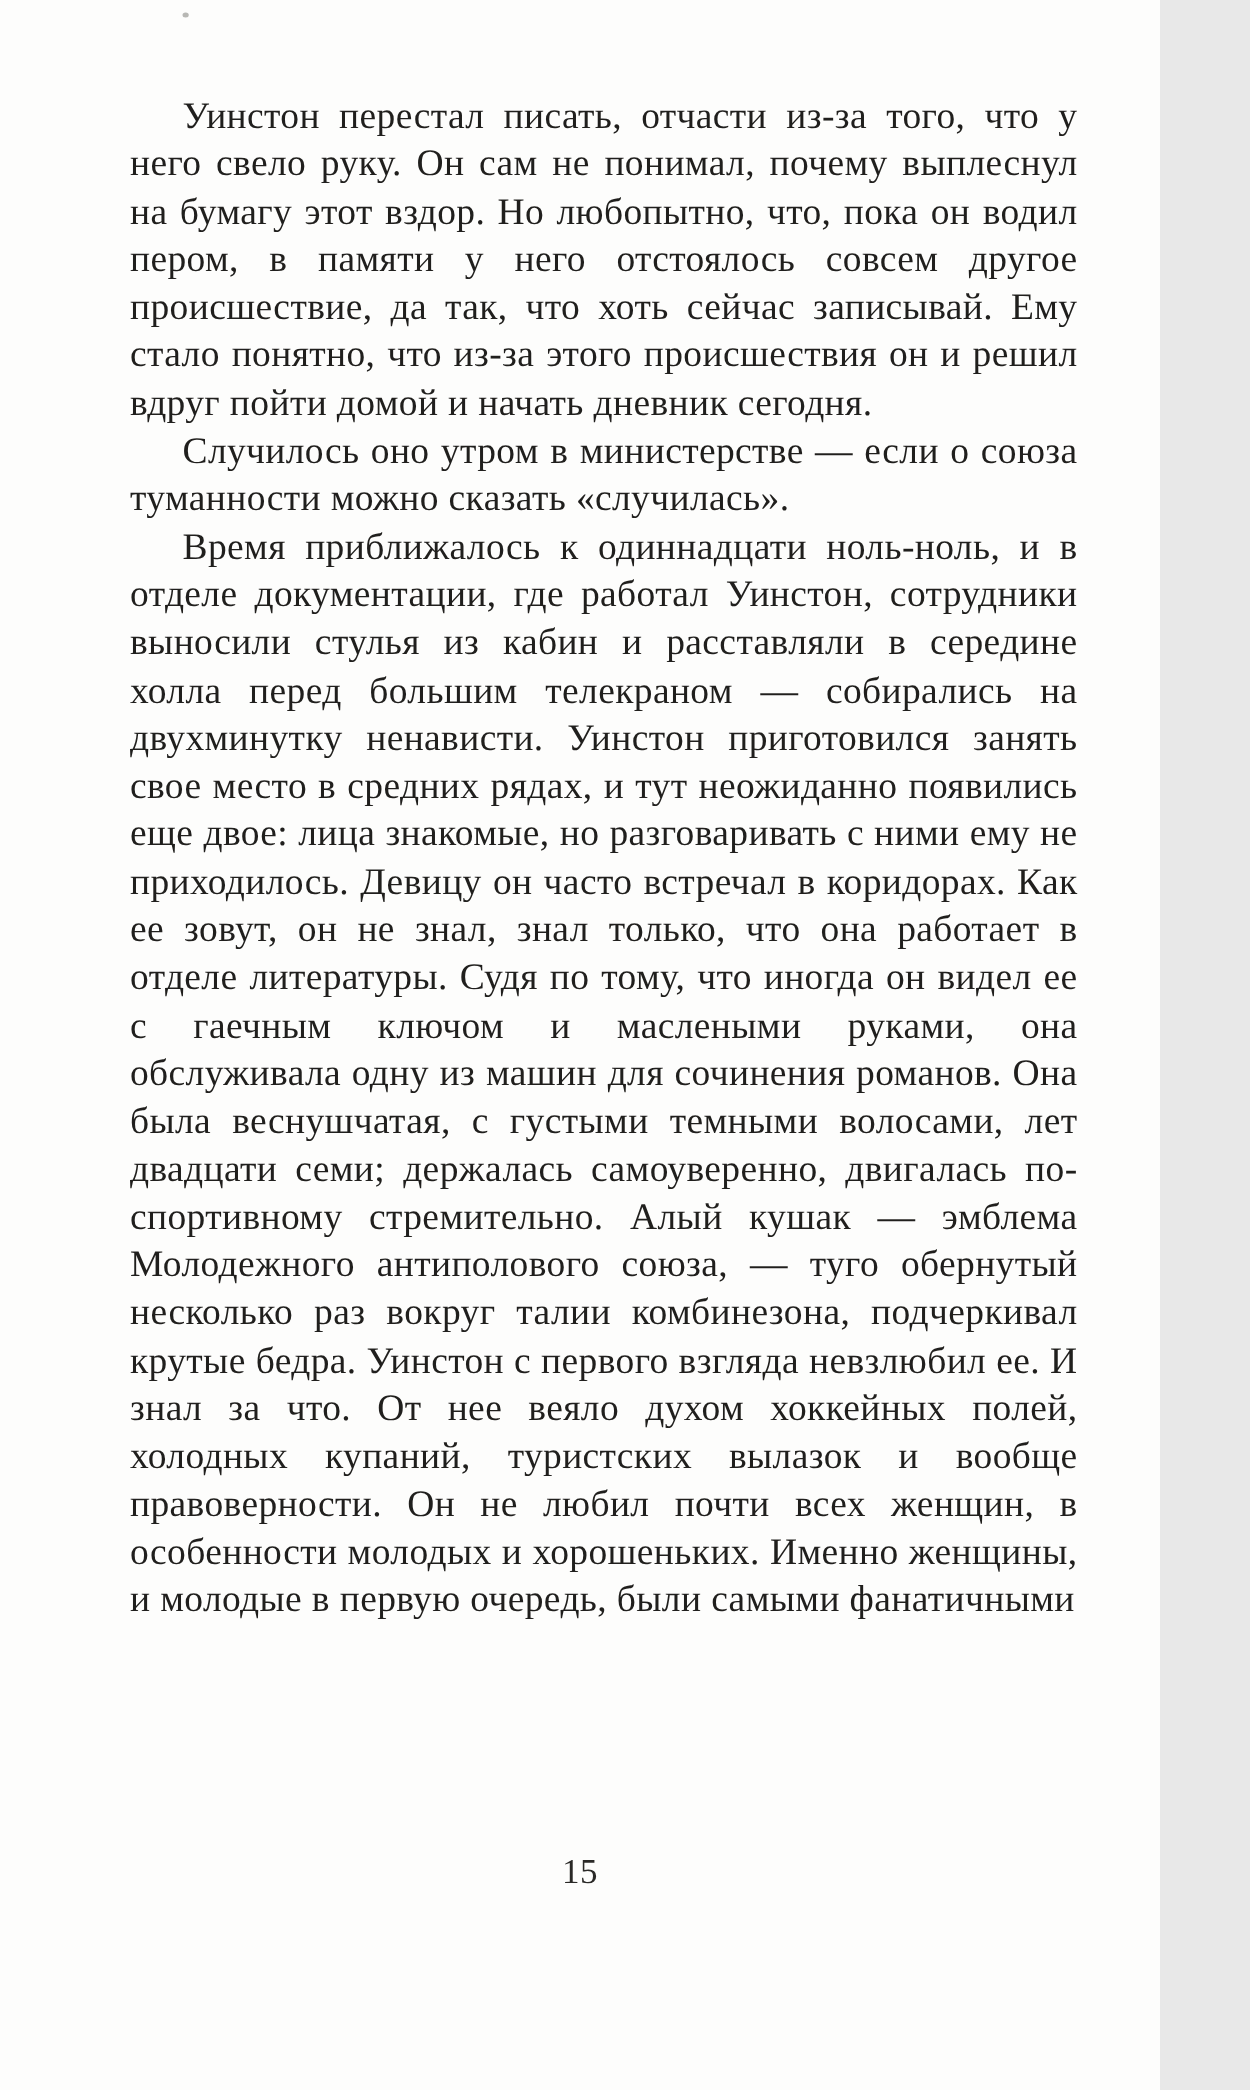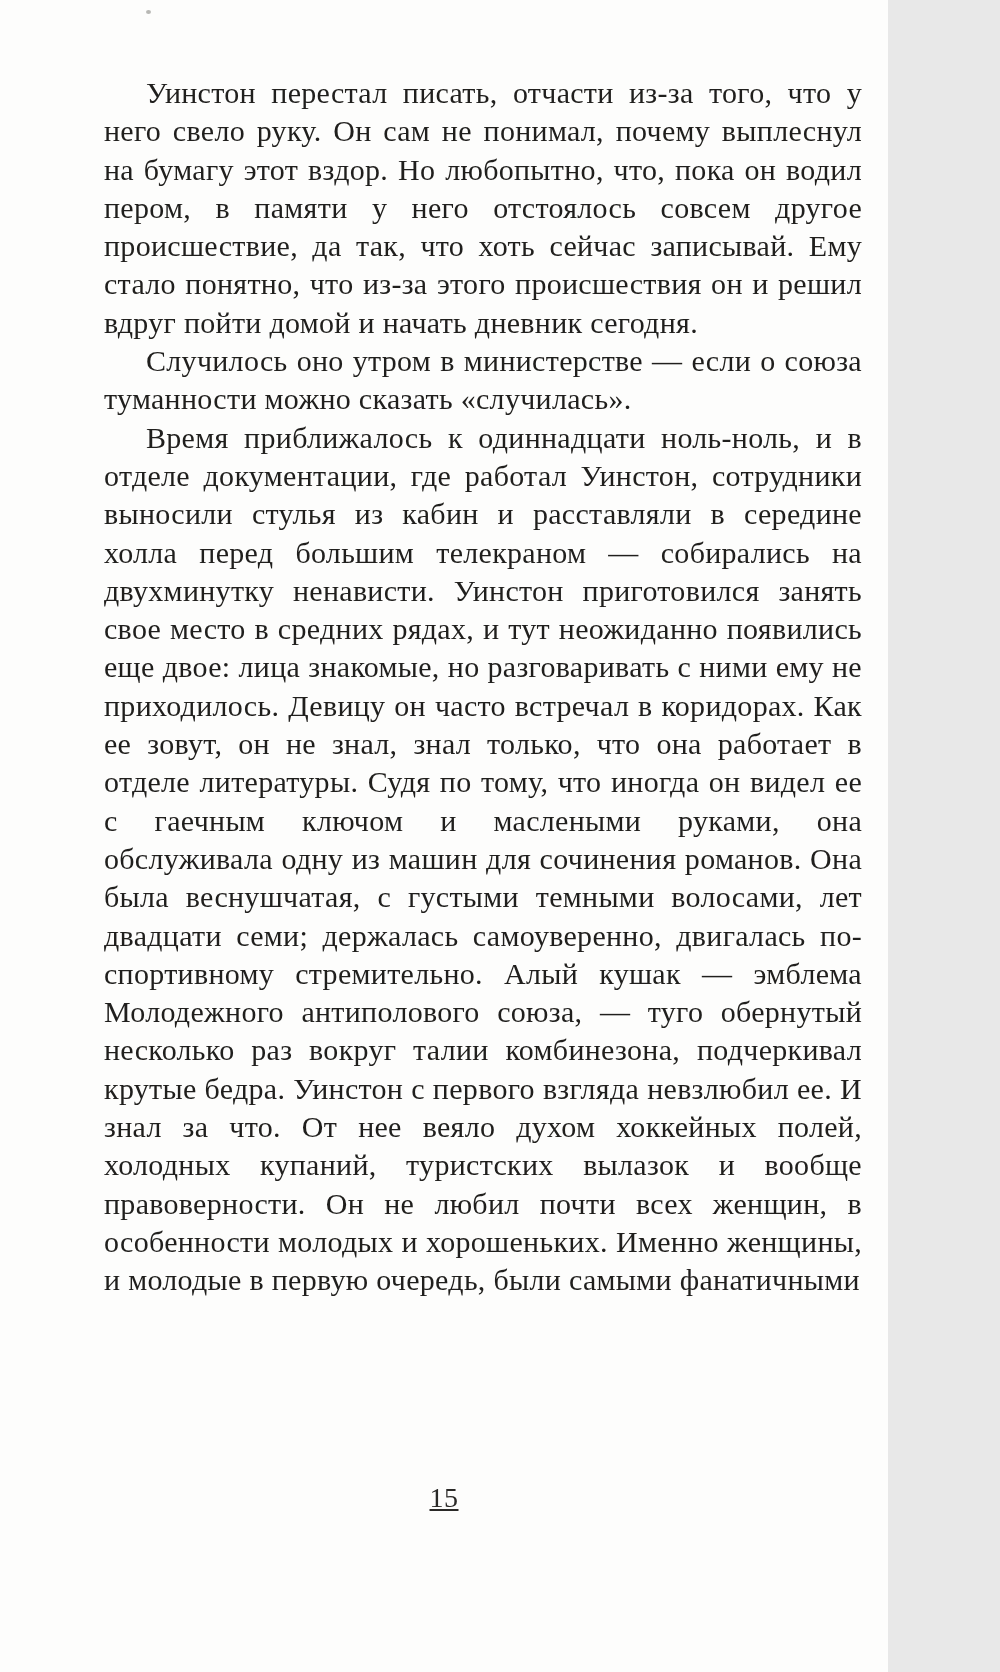--- a/index.html
+++ b/index.html
@@ -14,20 +14,21 @@
     font-family: "Liberation Serif", "DejaVu Serif", serif;
   }
   .book-page {
     position: absolute;
     left: 0;
     top: 0;
     width: 888px;
     height: 1672px;
     background: #fdfdfc;
     overflow: hidden;
+    padding-left: 40px;
   }
   .text-block {
     position: absolute;
     left: 104px;
     top: 74px;
     width: 758px;
     color: #201f1d;
     font-size: 30px;
     line-height: 38.3px;
     text-align: justify;
@@ -42,21 +43,20 @@
   }
   .page-number {
     position: absolute;
     left: 0;
     top: 1482px;
     width: 100%;
     text-align: center;
     font-size: 28px;
     color: #2a2927;
     letter-spacing: 0.5px;
-    text-decoration: underline;
   }
   .speck {
     position: absolute;
     left: 146px;
     top: 10px;
     width: 5px;
     height: 4px;
     border-radius: 50%;
     background: #9a9a96;
     opacity: 0.7;

